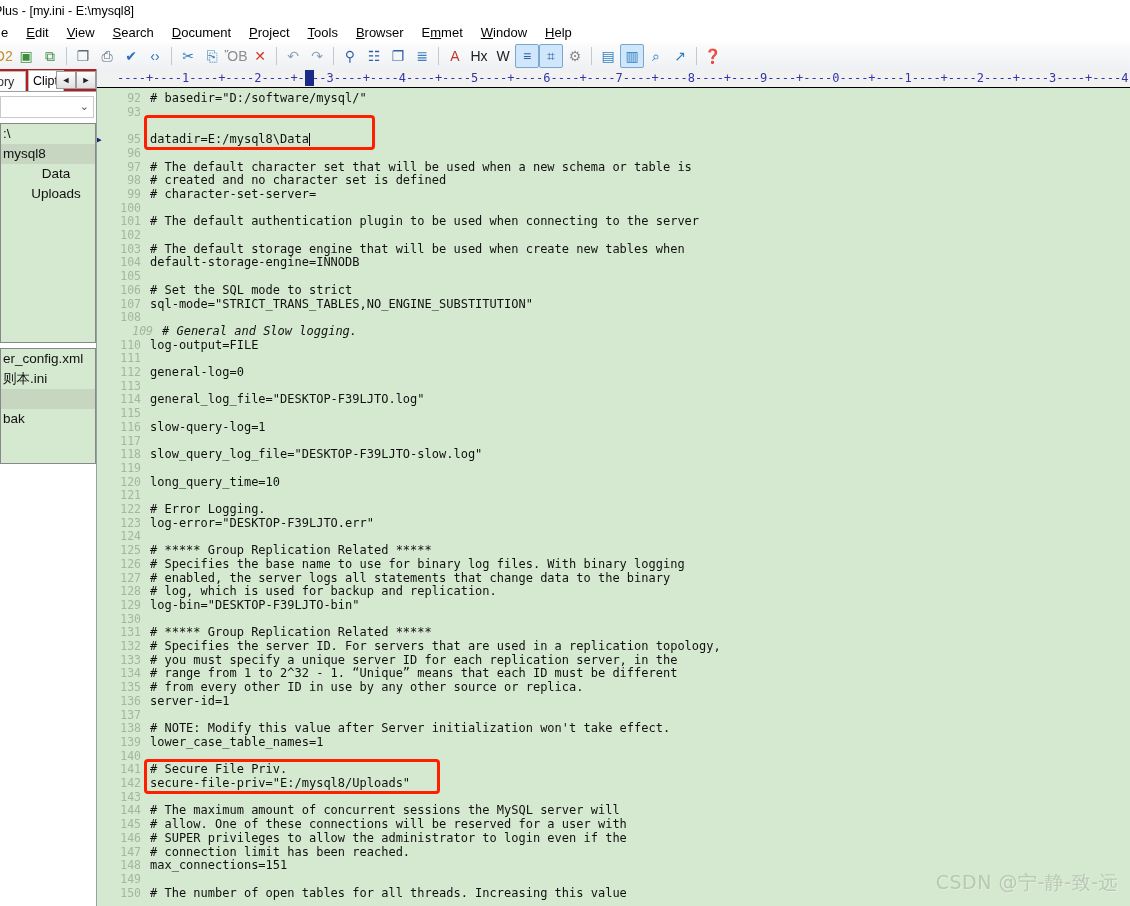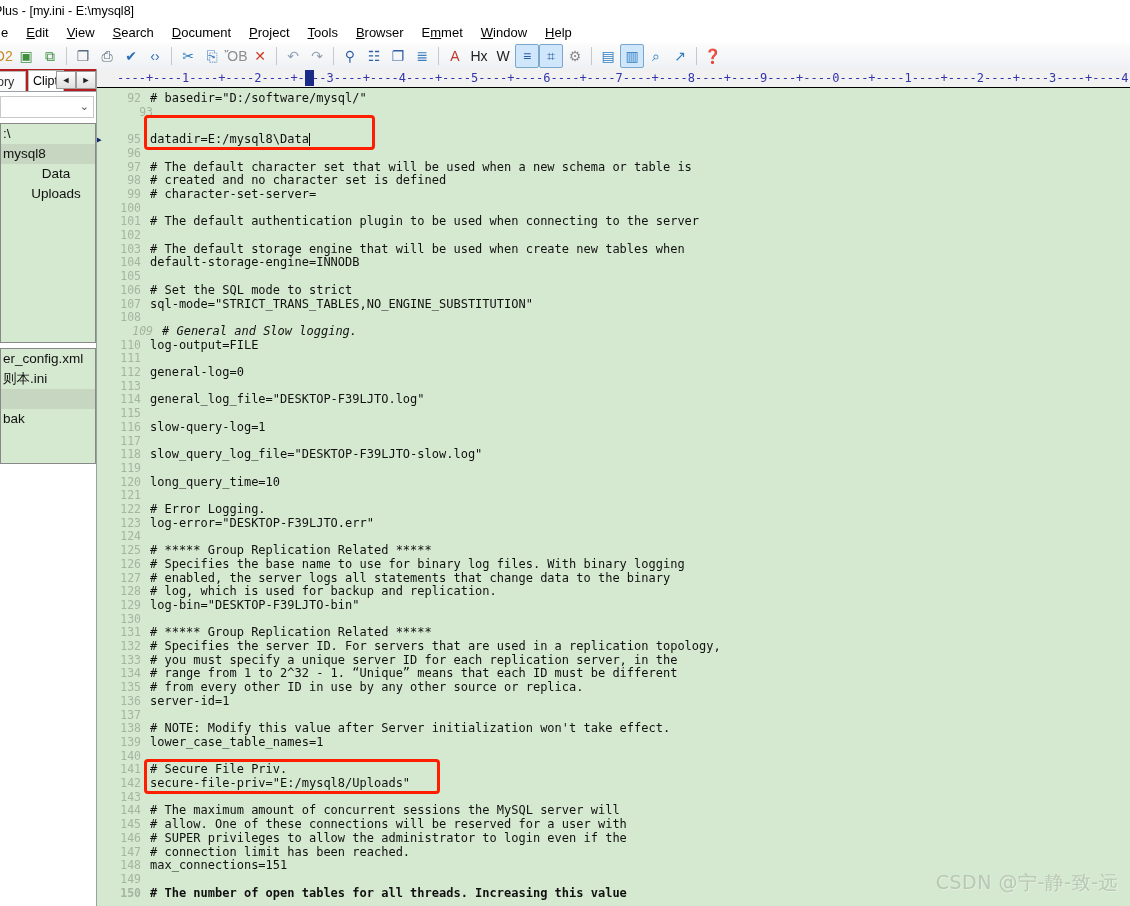--- a/index.html
+++ b/index.html
@@ -287,21 +287,21 @@
       </div>
   </div>
 
   <div id="editor">
     <div id="ruler">
       <div class="rnums">----+----1----+----2----+----3----+----4----+----5----+----6----+----7----+----8----+----9----+----0----+----1----+----2----+----3----+----4</div>
       <div class="rcaret" id="rcaret" style="left: 207.98px;"></div>
     </div>
     <div id="code">
         <div class="cline" style="position: absolute; left: 0px; right: 0px; top: 4px;"><span class="lnum">92</span><span class="ltext"># basedir="D:/software/mysql/"</span></div>
-        <div class="cline" style="position: absolute; left: 12px; right: 0px; top: 17.7px; text-decoration: underline;"><span class="lnum">93</span><span class="ltext"></span></div>
+        <div class="cline" style="position: absolute; left: 0px; right: 0px; top: 17.7px; text-decoration: underline;"><span class="lnum">93</span><span class="ltext"></span></div>
         <div class="cline" style="position: absolute; left: 0px; right: 0px; top: 45.1px;"><span class="lnum">95</span><span class="ltext">datadir=E:/mysql8\Data</span><span class="marker" style="left: -2px;">▶</span><span class="caret-bar" style="left: 212.06px; top: 0px; height: 13px;"></span></div>
         <div class="cline" style="position: absolute; left: 0px; right: 0px; top: 58.8px;"><span class="lnum">96</span><span class="ltext"></span></div>
         <div class="cline" style="position: absolute; left: 0px; right: 0px; top: 72.5px;"><span class="lnum">97</span><span class="ltext"># The default character set that will be used when a new schema or table is</span></div>
         <div class="cline" style="position: absolute; left: 0px; right: 0px; top: 86.2px;"><span class="lnum">98</span><span class="ltext"># created and no character set is defined</span></div>
         <div class="cline" style="position: absolute; left: 0px; right: 0px; top: 99.9px;"><span class="lnum">99</span><span class="ltext"># character-set-server=</span></div>
         <div class="cline" style="position: absolute; left: 0px; right: 0px; top: 113.6px;"><span class="lnum">100</span><span class="ltext"></span></div>
         <div class="cline" style="position: absolute; left: 0px; right: 0px; top: 127.3px;"><span class="lnum">101</span><span class="ltext"># The default authentication plugin to be used when connecting to the server</span></div>
         <div class="cline" style="position: absolute; left: 0px; right: 0px; top: 141px;"><span class="lnum">102</span><span class="ltext"></span></div>
         <div class="cline" style="position: absolute; left: 0px; right: 0px; top: 154.7px;"><span class="lnum">103</span><span class="ltext"># The default storage engine that will be used when create new tables when</span></div>
         <div class="cline" style="position: absolute; left: 0px; right: 0px; top: 168.4px;"><span class="lnum">104</span><span class="ltext">default-storage-engine=INNODB</span></div>
@@ -343,20 +343,20 @@
         <div class="cline" style="position: absolute; left: 0px; right: 0px; top: 661.6px;"><span class="lnum">140</span><span class="ltext"></span></div>
         <div class="cline" style="position: absolute; left: 0px; right: 0px; top: 675.3px; padding-left: 38px;"><span class="lnum">141</span><span class="ltext"># Secure File Priv.</span></div>
         <div class="cline" style="position: absolute; left: 0px; right: 0px; top: 689px;"><span class="lnum">142</span><span class="ltext">secure-file-priv="E:/mysql8/Uploads"</span></div>
         <div class="cline" style="position: absolute; left: 0px; right: 0px; top: 702.7px;"><span class="lnum">143</span><span class="ltext"></span></div>
         <div class="cline" style="position: absolute; left: 0px; right: 0px; top: 716.4px;"><span class="lnum">144</span><span class="ltext"># The maximum amount of concurrent sessions the MySQL server will</span></div>
         <div class="cline" style="position: absolute; left: 0px; right: 0px; top: 730.1px;"><span class="lnum">145</span><span class="ltext"># allow. One of these connections will be reserved for a user with</span></div>
         <div class="cline" style="position: absolute; left: 0px; right: 0px; top: 743.8px;"><span class="lnum">146</span><span class="ltext"># SUPER privileges to allow the administrator to login even if the</span></div>
         <div class="cline" style="position: absolute; left: 0px; right: 0px; top: 757.5px;"><span class="lnum">147</span><span class="ltext"># connection limit has been reached.</span></div>
         <div class="cline" style="position: absolute; left: 0px; right: 0px; top: 771.2px;"><span class="lnum">148</span><span class="ltext">max_connections=151</span></div>
         <div class="cline" style="position: absolute; left: 0px; right: 0px; top: 784.9px;"><span class="lnum">149</span><span class="ltext"></span></div>
-        <div class="cline" style="position: absolute; left: 0px; right: 12px; top: 798.6px; font-weight: bold;"><span class="lnum">150</span><span class="ltext"># The number of open tables for all threads. Increasing this value</span></div>
+        <div class="cline" style="position: absolute; left: 0px; right: 12px; top: 798.6px;"><span class="lnum">150</span><span class="ltext"># The number of open tables for all threads. Increasing this value</span></div>
         <div class="hl-box" style="border-color: rgb(255, 31, 0); top: 27.4px; height: 34.4px; left: 47px; width: 231.21px;"></div>
         <div class="hl-box" style="border-color: rgb(255, 31, 0); top: 671.3px; height: 34.4px; left: 47px; width: 296.28px;"></div>
       </div>
     <div id="watermark">CSDN @宁-静-致-远</div>
   </div>
 
 </div>
 
 </body></html>

